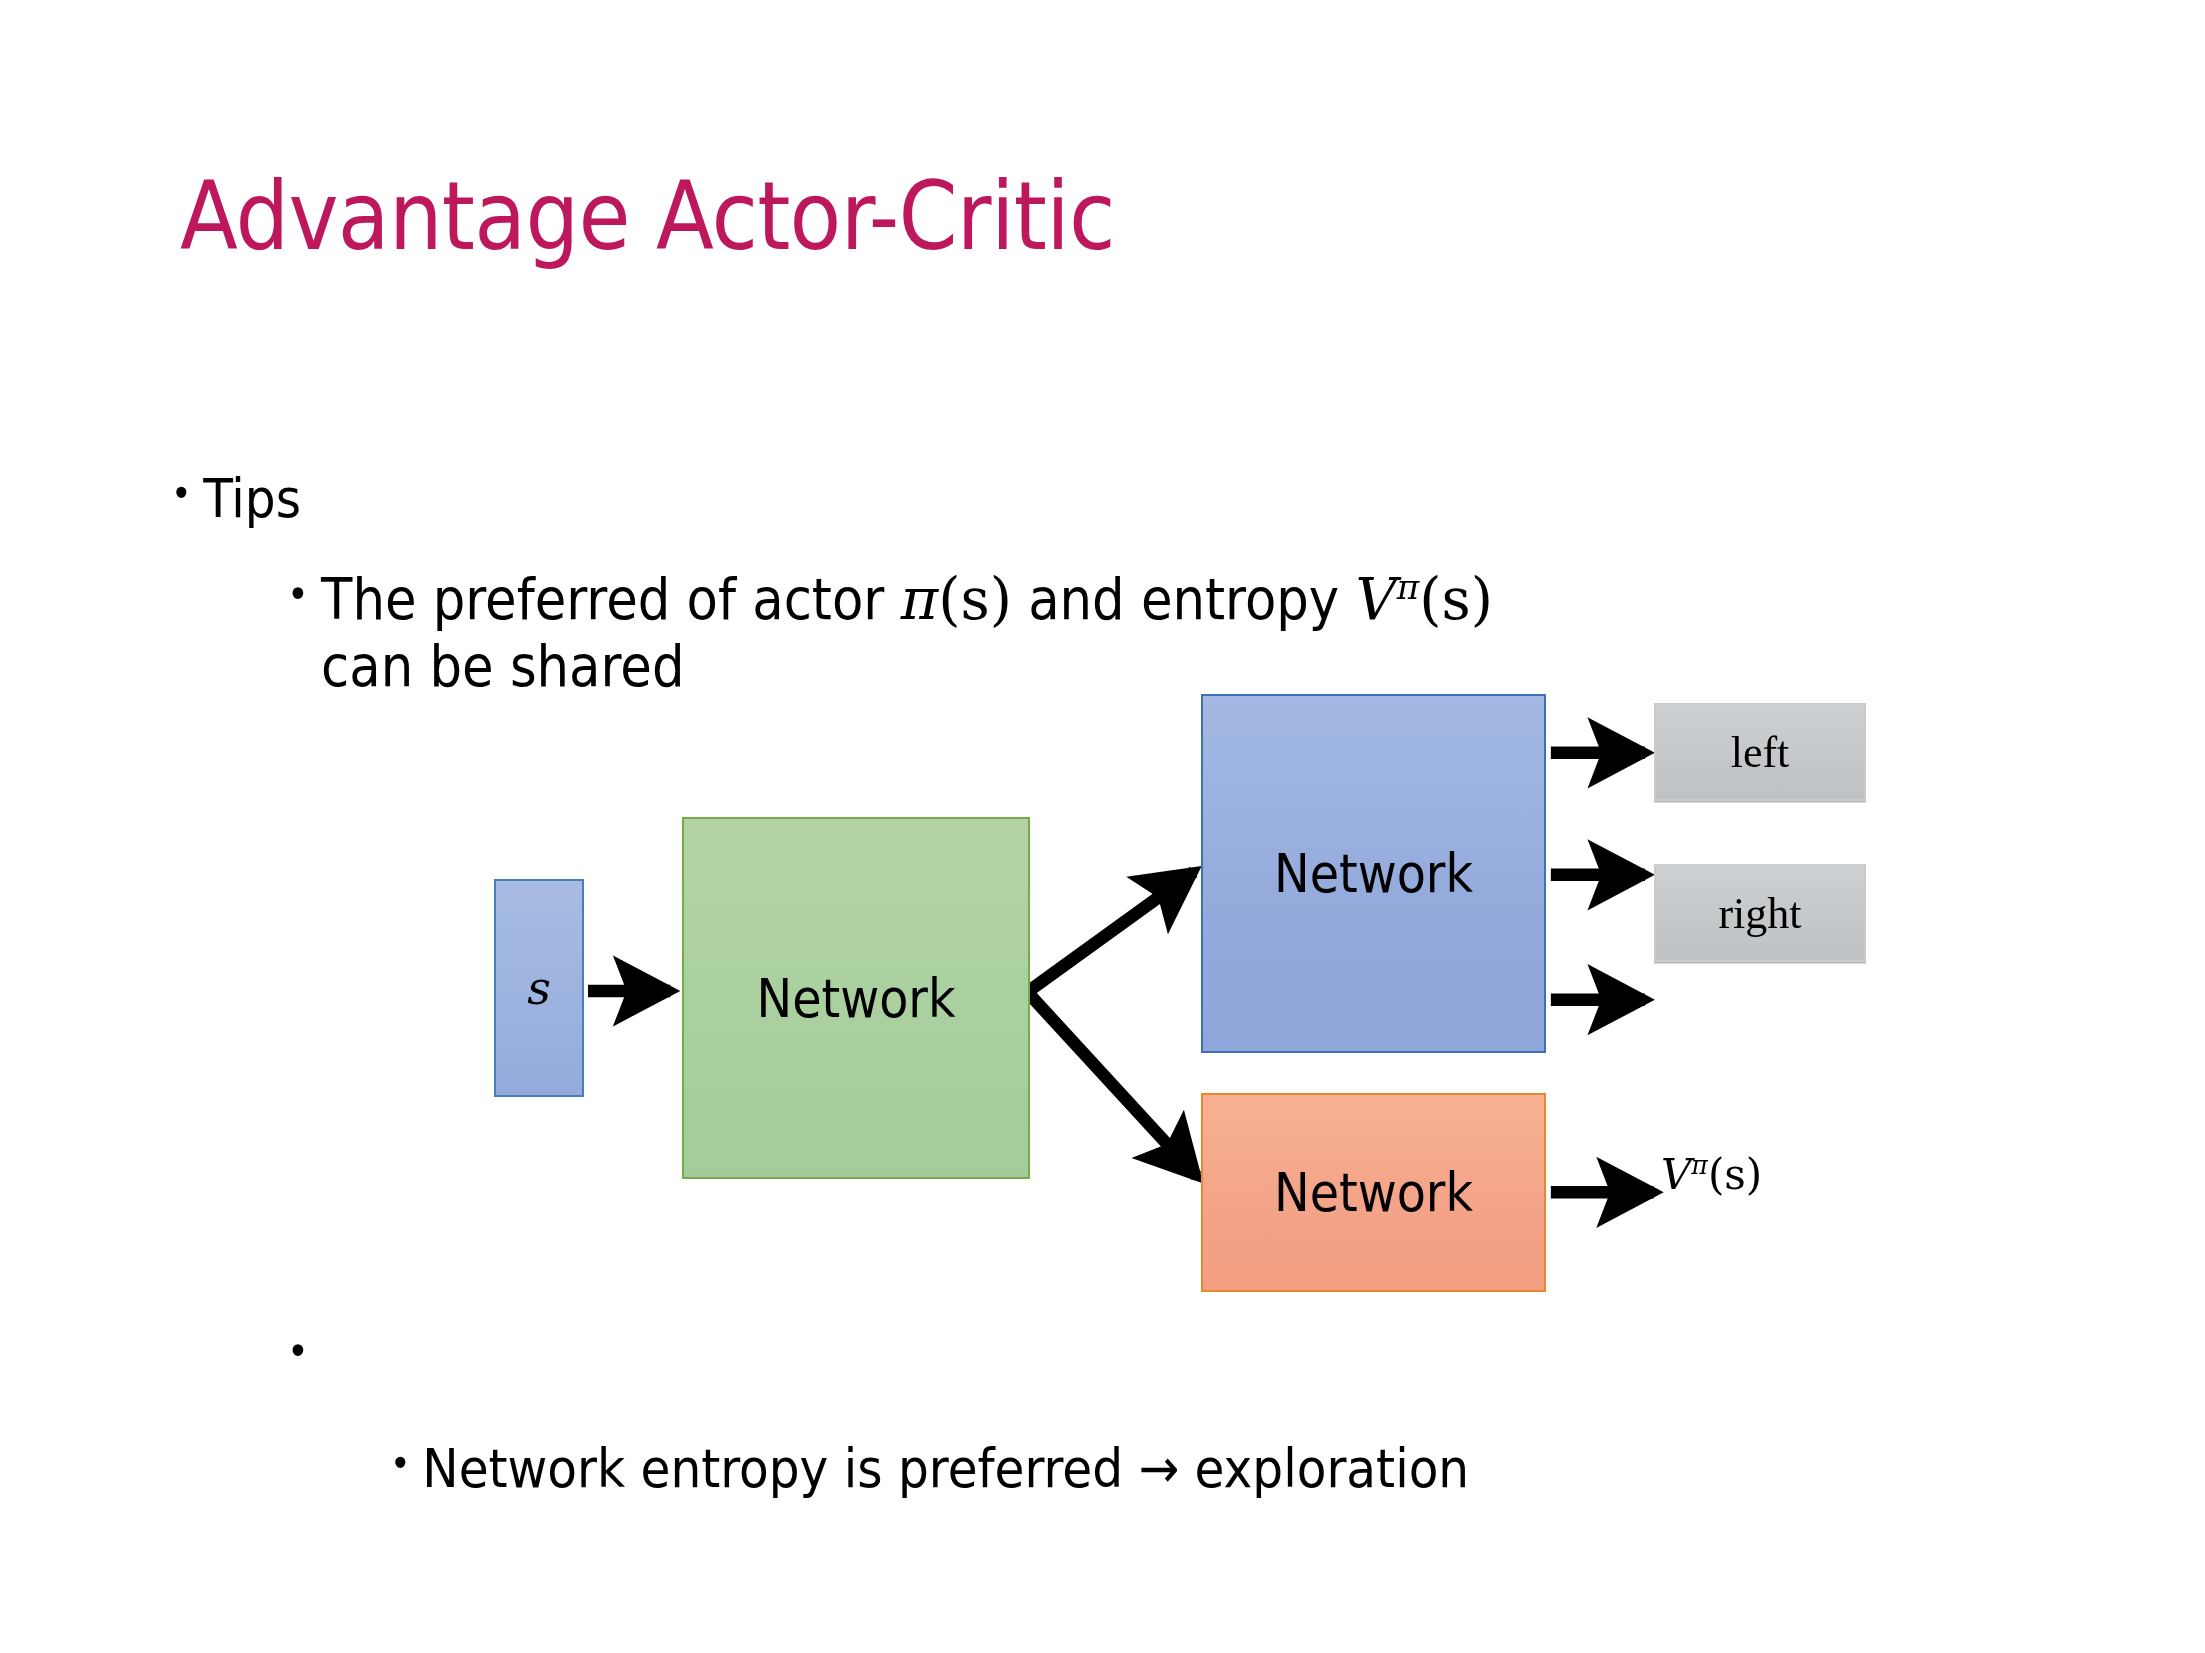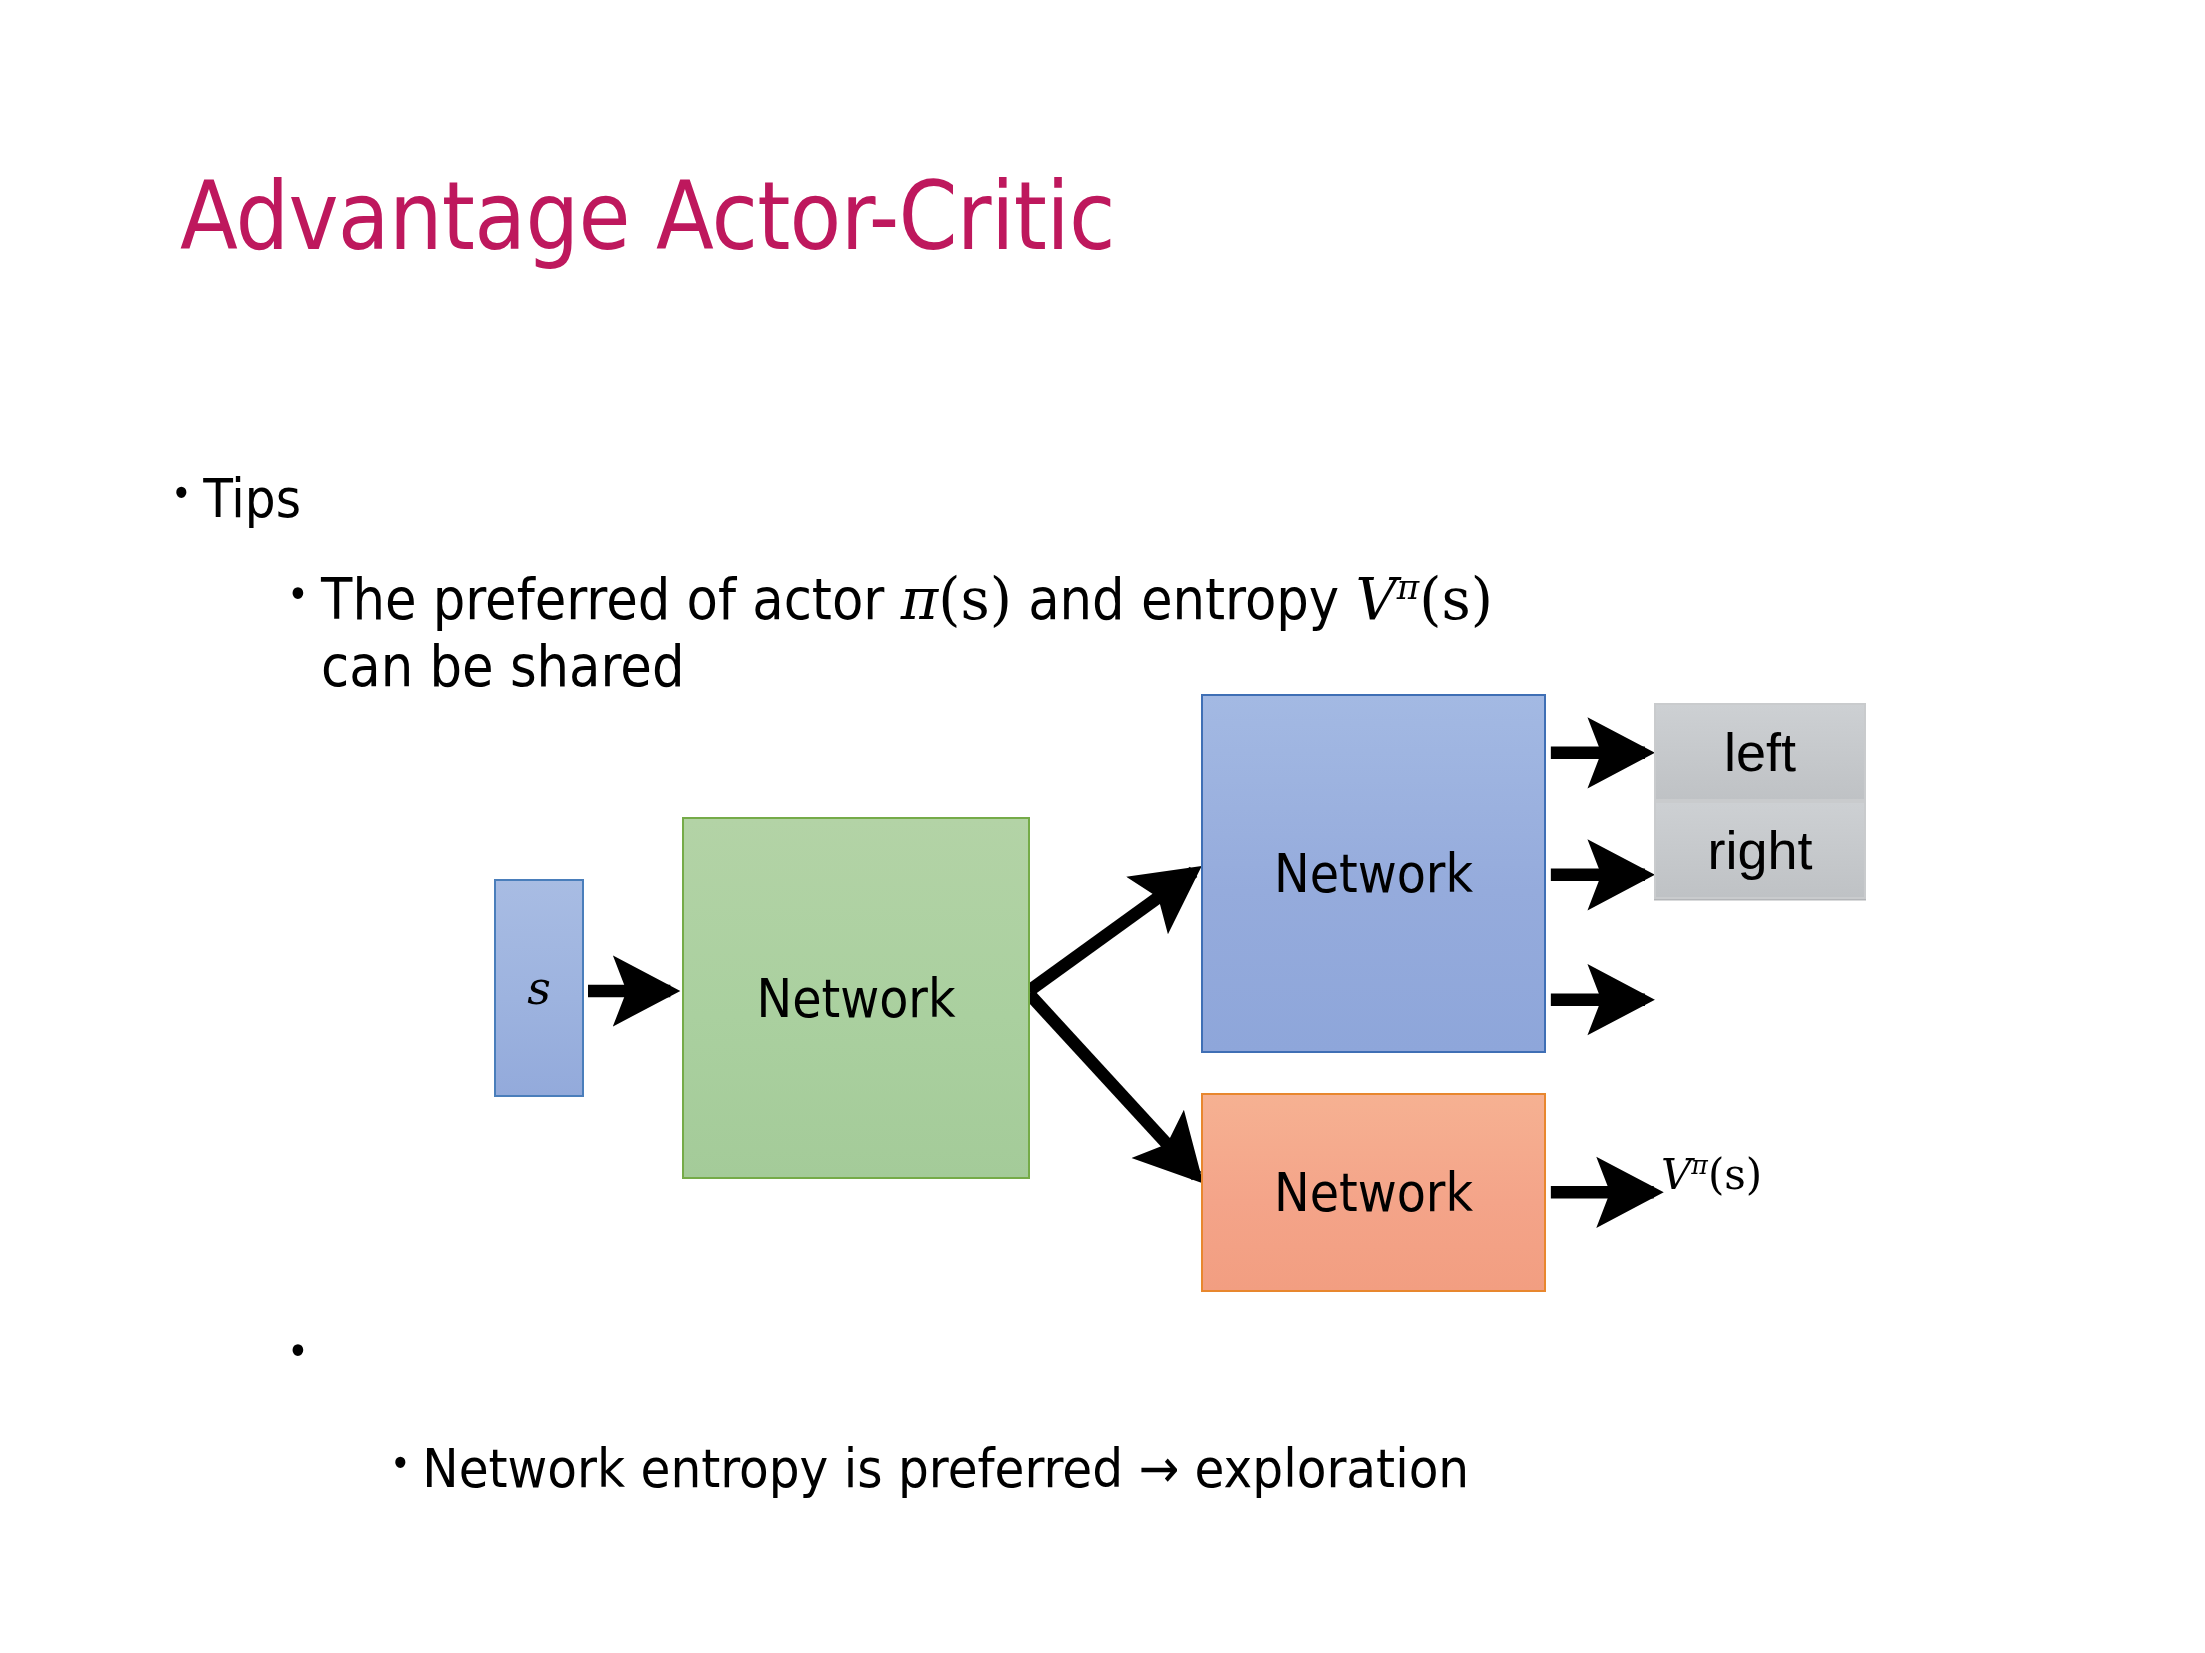--- a/index.html
+++ b/index.html
@@ -145,25 +145,25 @@
     left: 1201px; top: 1093px; width: 345px; height: 199px;
     background: linear-gradient(180deg, #f6b192 0%, #f4a489 55%, #f29e81 100%);
     border: 2.2px solid #e8872e;
     font-size: 53px;
   }
   .action-box {
     width: 212px; height: 98px;
     background: linear-gradient(180deg, #cdd0d3 0%, #c6c9cc 50%, #bfc2c5 100%);
     border: 2.2px solid #c9cbcd;
     box-shadow: 0 1.5px 0 #b3b5b8;
-    font-family: Liberation Sans, sans-serif;
-    font-size: 54px;
+    font-family: Liberation Serif, serif;
+    font-size: 44px;
   }
   #box-action-left  { left: 1654px; top: 703px; }
-  #box-action-right { left: 1654px; top: 801px; }
+  #box-action-right { left: 1654px; top: 864px; }
   #box-action-fire  { left: 1654px; top: 951px; }
 
   #label-value {
     position: absolute;
     left: 1661px;
     top: 1150px;
     font-size: 42px;
     color: #000000;
     white-space: nowrap;
   }

